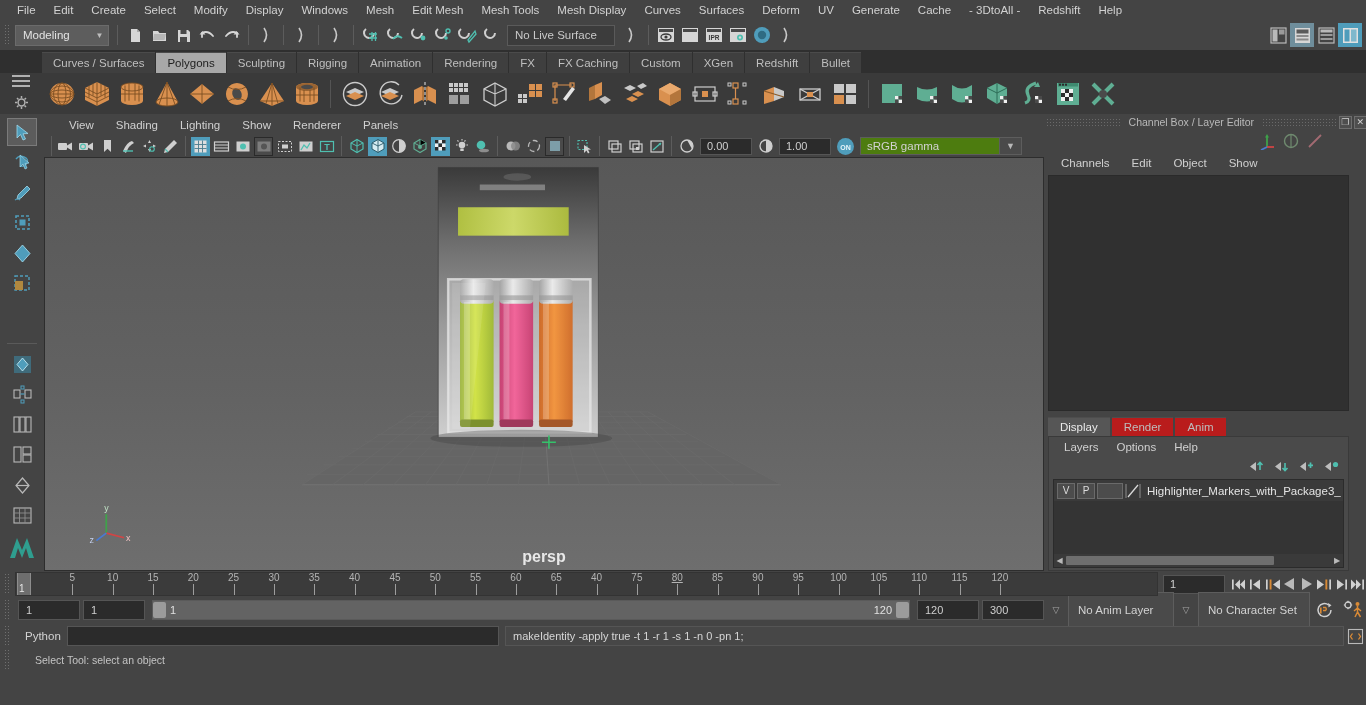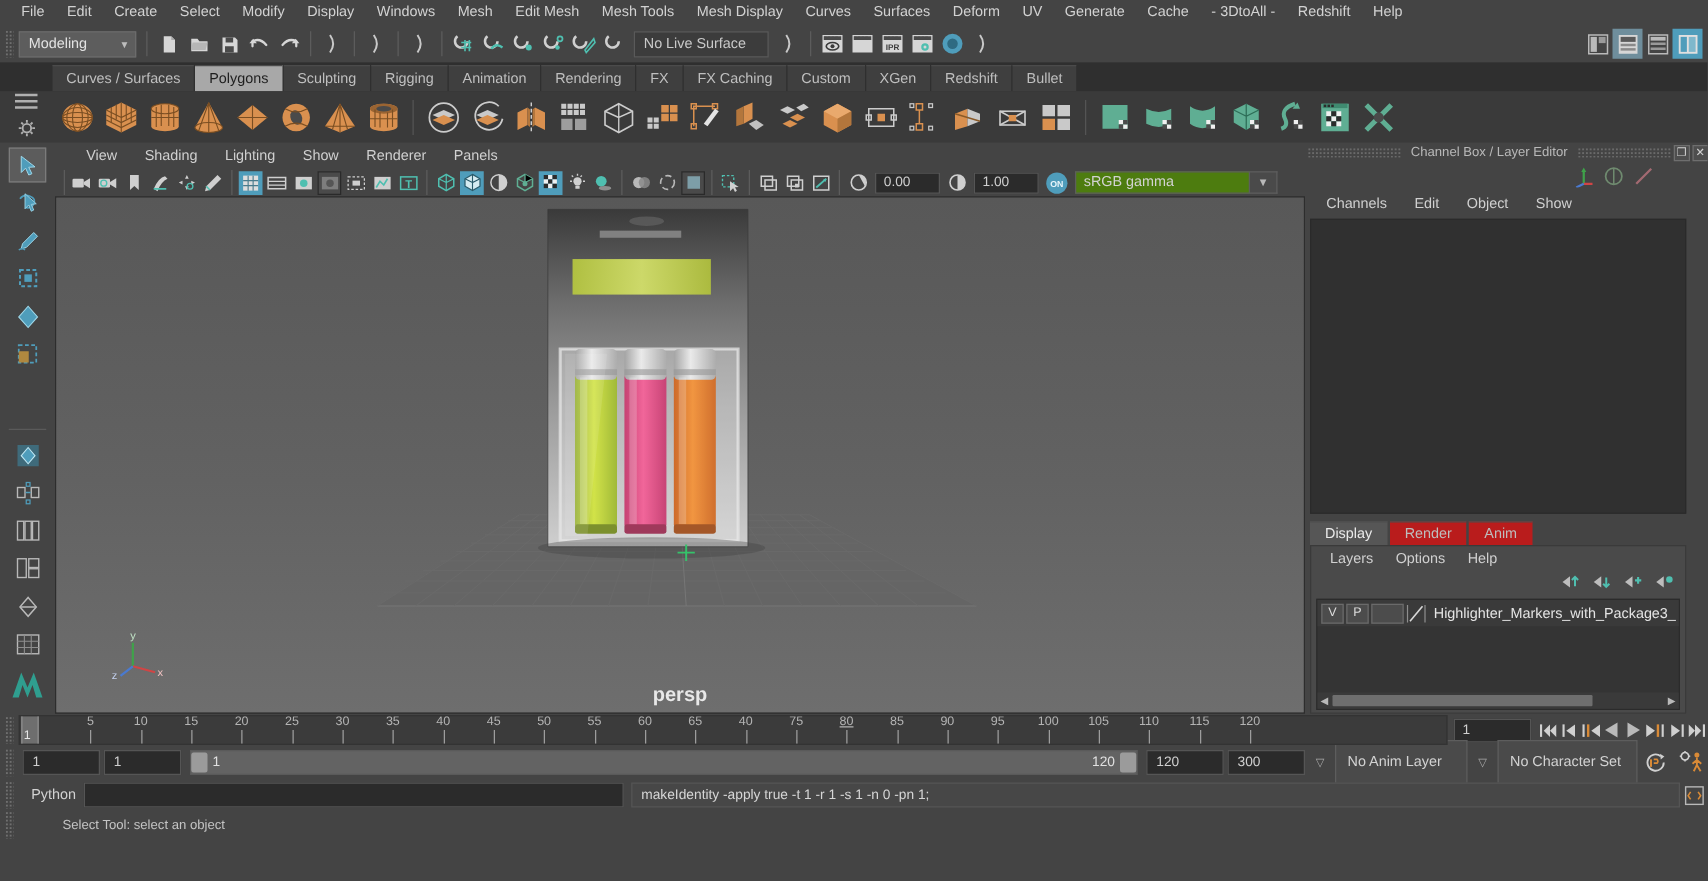--- a/index.html
+++ b/index.html
@@ -213,21 +213,21 @@
 
   
   #cmdline { height:26px; background:#444; display:flex; align-items:center; padding-left:4px;}
   #cmdlabel { width:52px; font-size:11.5px; color:#d2d2d2; padding-left:10px;}
   #cmdinput { width:432px;height:20px;background:#2b2b2b;border:1px solid #555;}
   #cmdresult {
     flex:1; height:20px; background:#474747; border:1px solid #555; margin-left:6px;
     display:flex;align-items:center;padding-left:7px;font-size:11px;color:#d6d6d6;
   }
   #cmdicon { width:22px;height:22px;display:flex;align-items:center;justify-content:center;}
-  #helpline { height:22px; background:#444; display:flex; align-items:center; padding-left:4px;gap:15px;}
+  #helpline { height:22px; background:#444; display:flex; align-items:center; padding-left:4px;}
   #helptext { font-size:10.5px; color:#c4c4c4; padding-left:20px; }
 
   
   .rightgrp { margin-left:auto; display:flex; align-items:center; padding-right:4px; }
 </style>
 </head>
 <body>
 
 <div id="menubar">
     <div class="mi">File</div>

